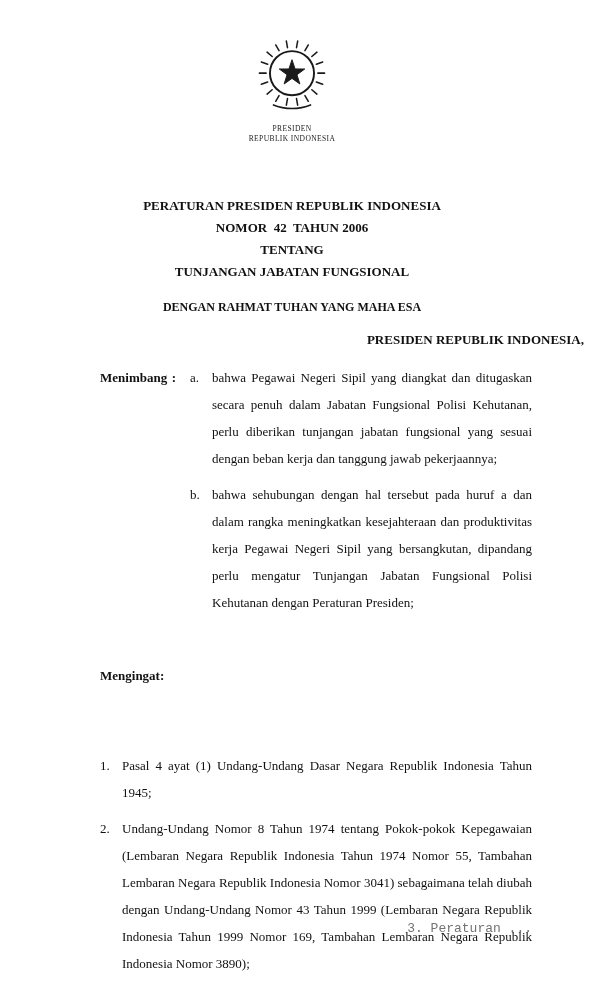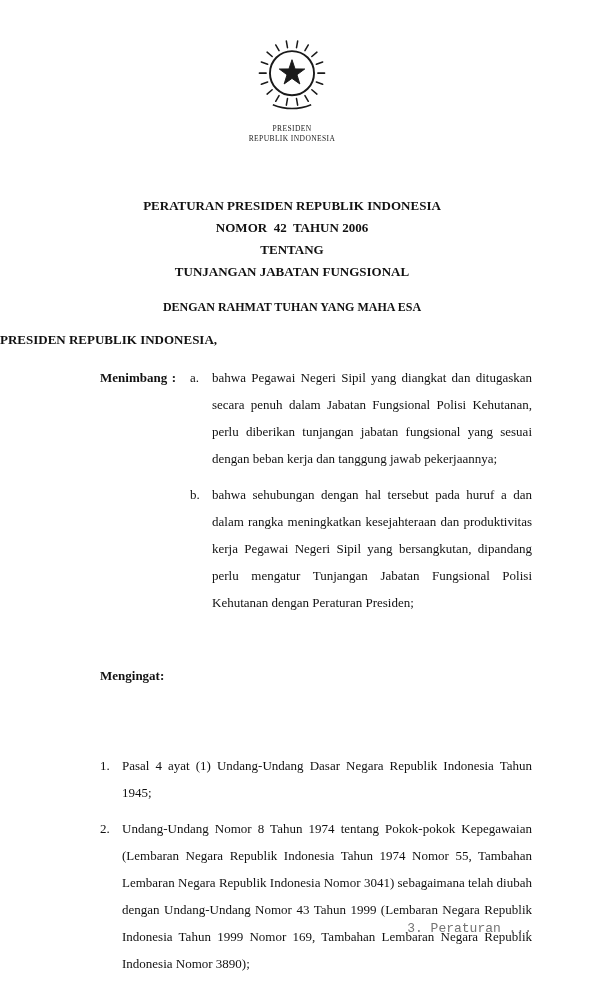--- a/index.html
+++ b/index.html
@@ -44,21 +44,21 @@
     white-space: pre-wrap;
   }
   .invocation {
     margin-top: 17px;
     text-align: center;
     font-weight: bold;
     font-size: 12px;
   }
   .issuer {
     margin-top: 17px;
-    text-align: left;
+    text-align: right;
     font-weight: bold;
     font-size: 13px;
   }
   .body-area {
     margin-top: 16px;
     padding-left: 100px;
     padding-right: 52px;
     font-size: 13px;
   }
   .section {

